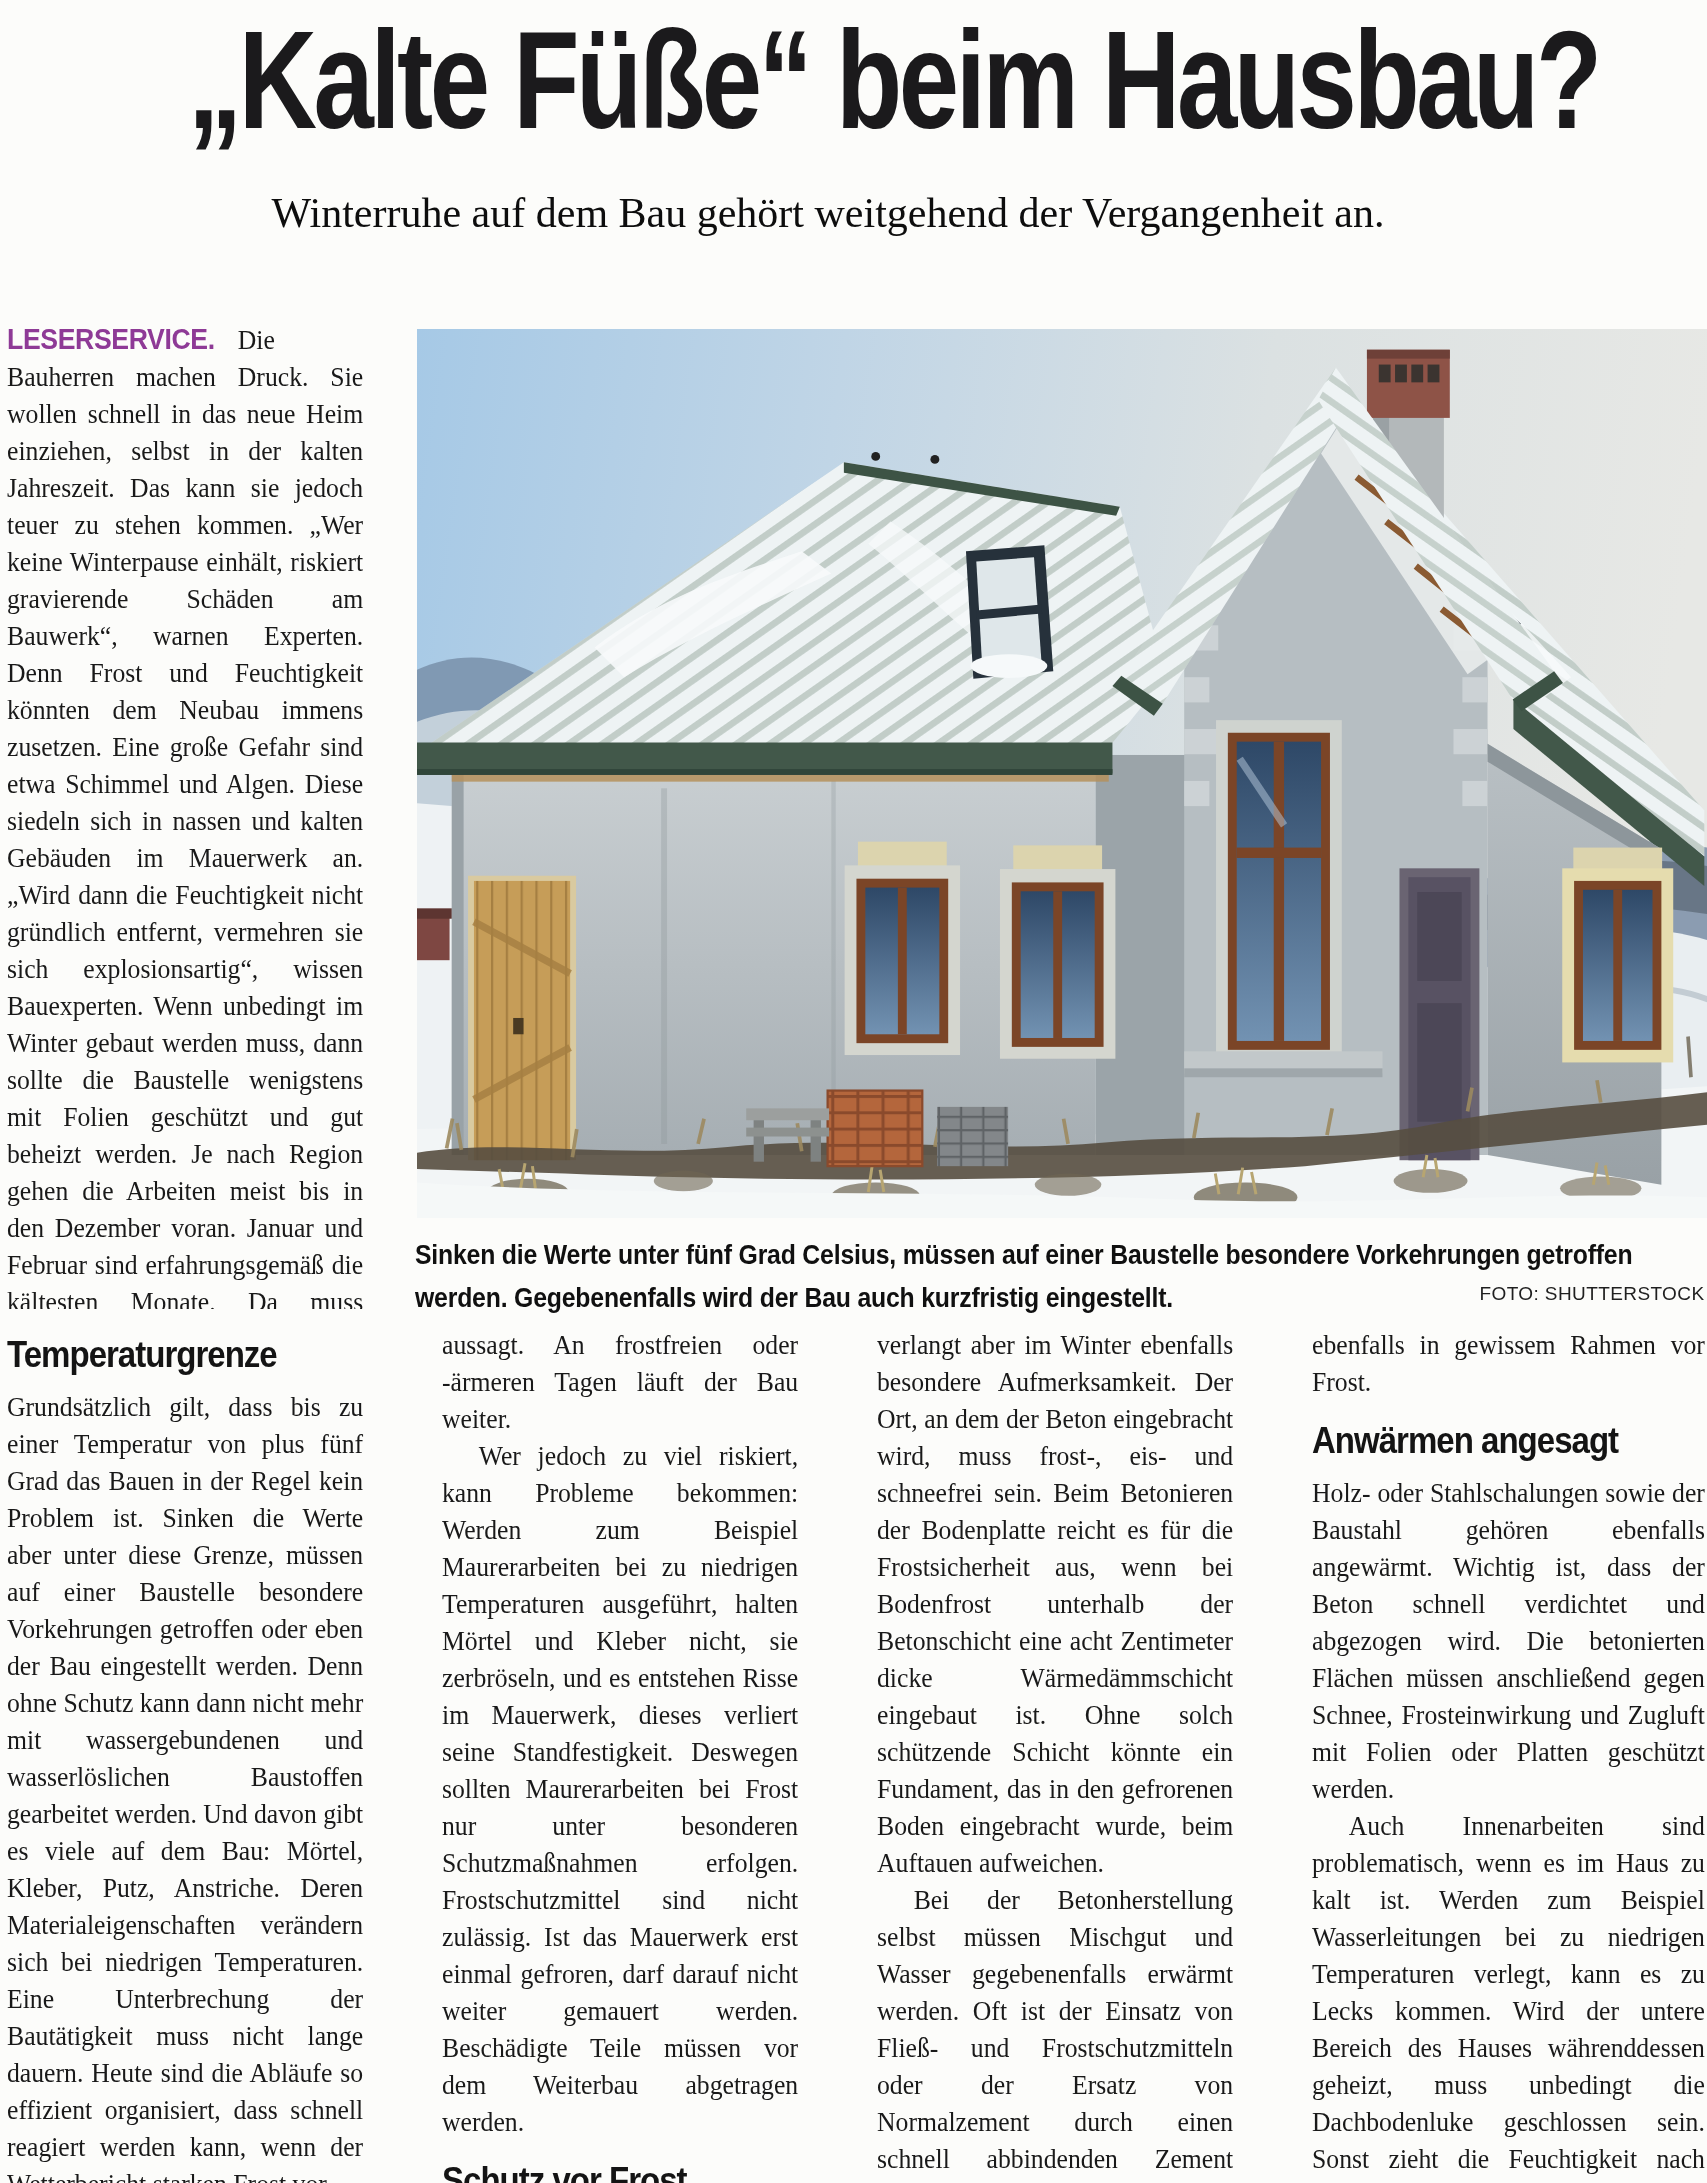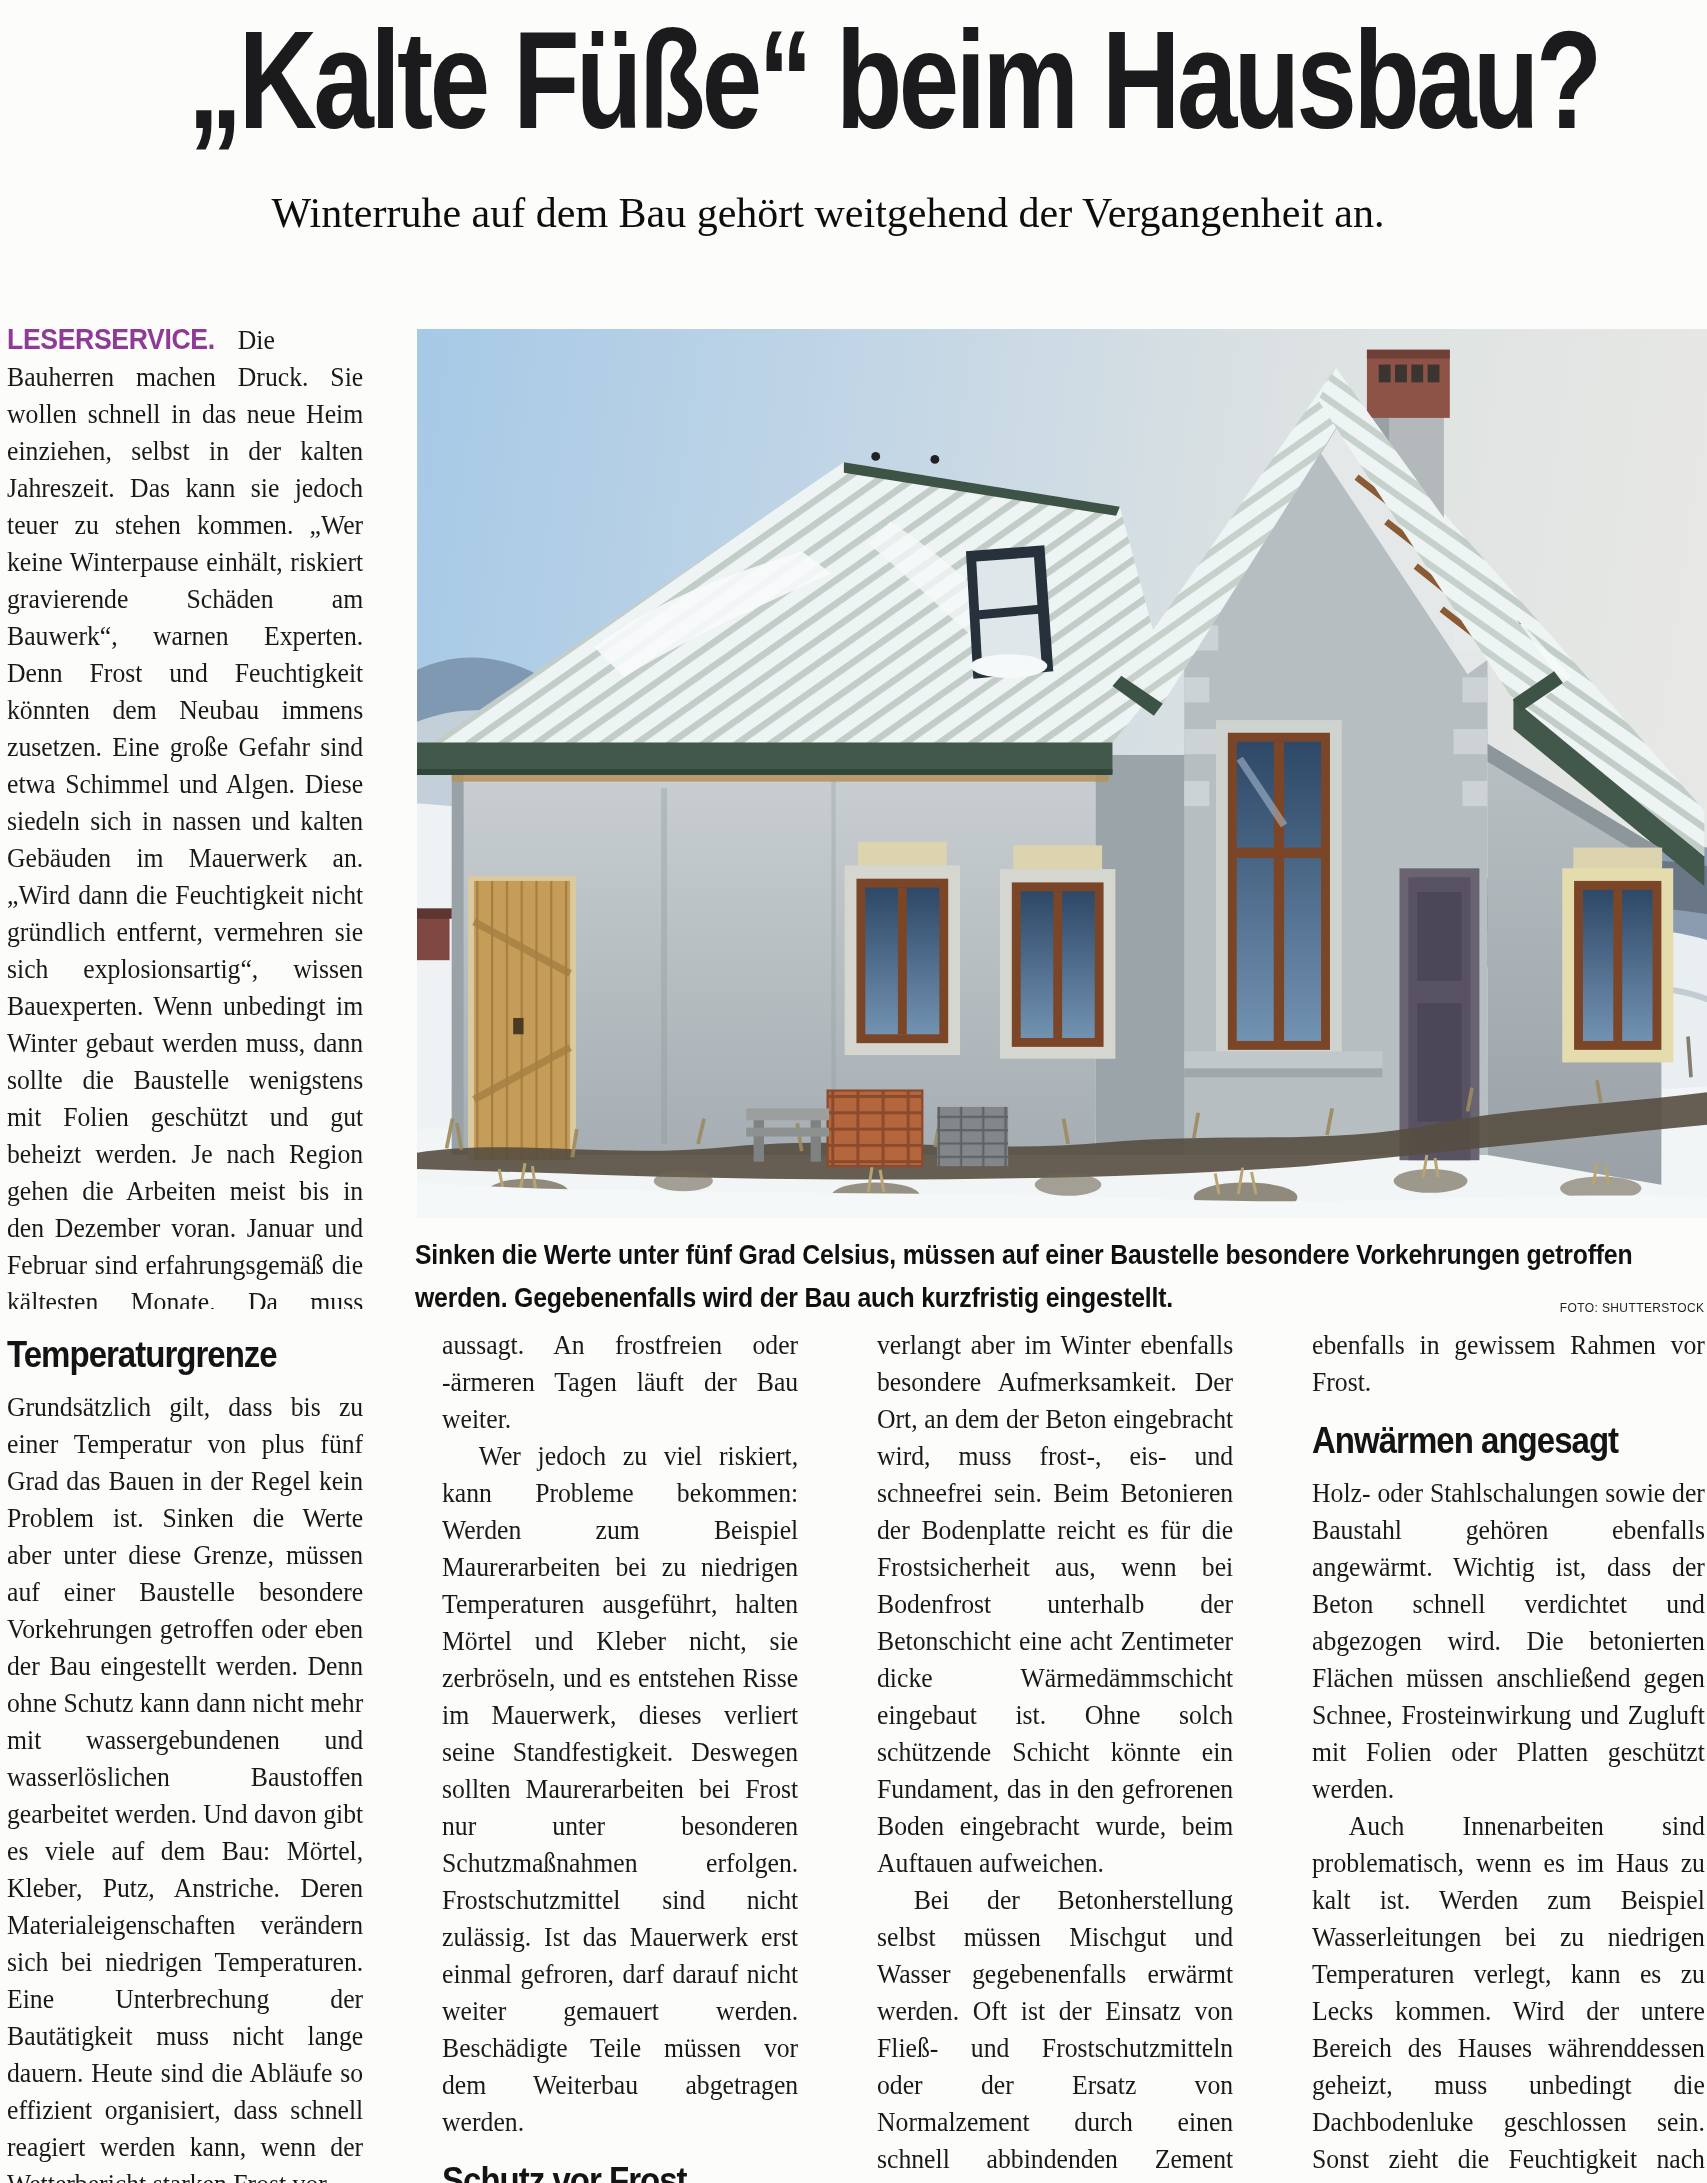--- a/index.html
+++ b/index.html
@@ -64,21 +64,21 @@
   .caption-wrap{position:absolute; left:415px; top:1234px; width:1291px; height:89px;}
   .caption-text{
     width:1406px; transform:scaleX(0.918); transform-origin:left top;
     font-family:"Liberation Sans", sans-serif; font-weight:700;
     font-size:27px; line-height:43px; color:#101010; letter-spacing:-0.2px;
     text-align:left;
   }
   .credit{
     position:absolute; right:1.5px; top:49px;
     font-family:"Liberation Sans", sans-serif; font-weight:400;
-    font-size:12px; color:#1f1f1f; letter-spacing:0.4px;margin-top:18px;
+    font-size:19px; color:#1f1f1f; letter-spacing:0.4px;
   }
 </style>
 </head>
 <body>
 
 <div class="page">
 
   <div class="headline">„Kalte Füße“ beim Hausbau?</div>
 
   <div class="subtitle">

